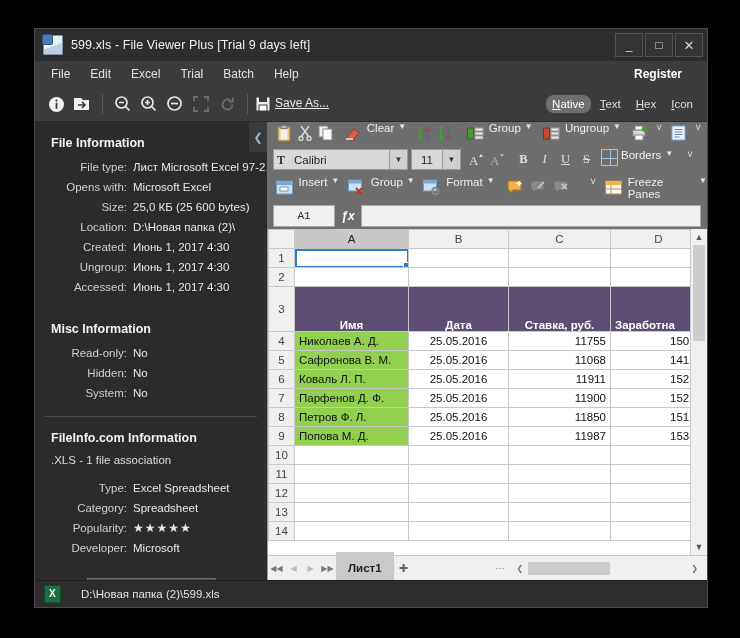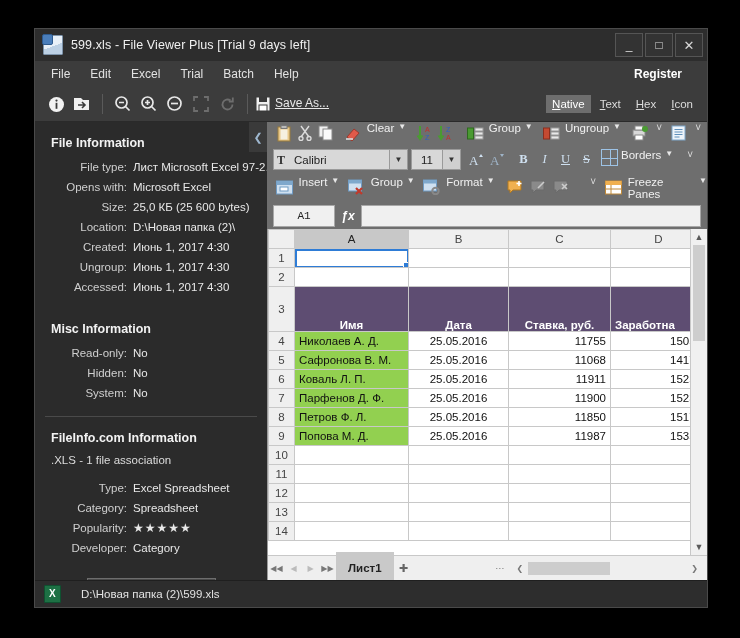--- a/index.html
+++ b/index.html
@@ -58,21 +58,21 @@
   .tb-ico{width:26px;height:26px;display:flex;align-items:center;justify-content:center;position:relative;}
   .sep-v{width:1px;height:20px;background:#5a5a5a;margin:0 7px;}
   .saveas{
     display:flex;gap:4px;color:#e8e8e8;font-size:12px;
   }
   .saveas u{text-decoration:underline;}
   .viewmodes{position:absolute;right:8px;display:flex;gap:3px;align-items:center;}
   .vm{
     color:#dcdcdc;font-size:11.5px;padding:3px 6px;
   }
-  .vm.active{background:#6e6e6e;color:#fff;}
+  .vm.active{background:#6e6e6e;color:#fff;border-radius:8px;}
   .vm span{text-decoration:underline;}
   
   .split{flex:1;display:flex;min-height:0;}
   
   .infopanel{
     width:232px;background:#2b2b2b;flex:none;position:relative;
     padding:0;overflow:hidden;
   }
   .collapse-btn{
     position:absolute;right:0;top:0;width:18px;height:30px;background:#3a3a3a;
@@ -356,21 +356,21 @@
       <div class="kv">
             <div class="k">Category:</div>
             <div class="v">Spreadsheet</div>
           </div>
       <div class="kv">
             <div class="k">Popularity:</div>
             <div class="v stars">★★★★★</div>
           </div>
       <div class="kv">
             <div class="k">Developer:</div>
-            <div class="v">Category</div>
+            <div class="v">Microsoft</div>
           </div>
 
       <div class="fi-btn">View at FileInfo.com</div>
     </div>
 
     <div class="sheetpane">
 
       <div class="ribbon">
 
         <div class="rbrow">

